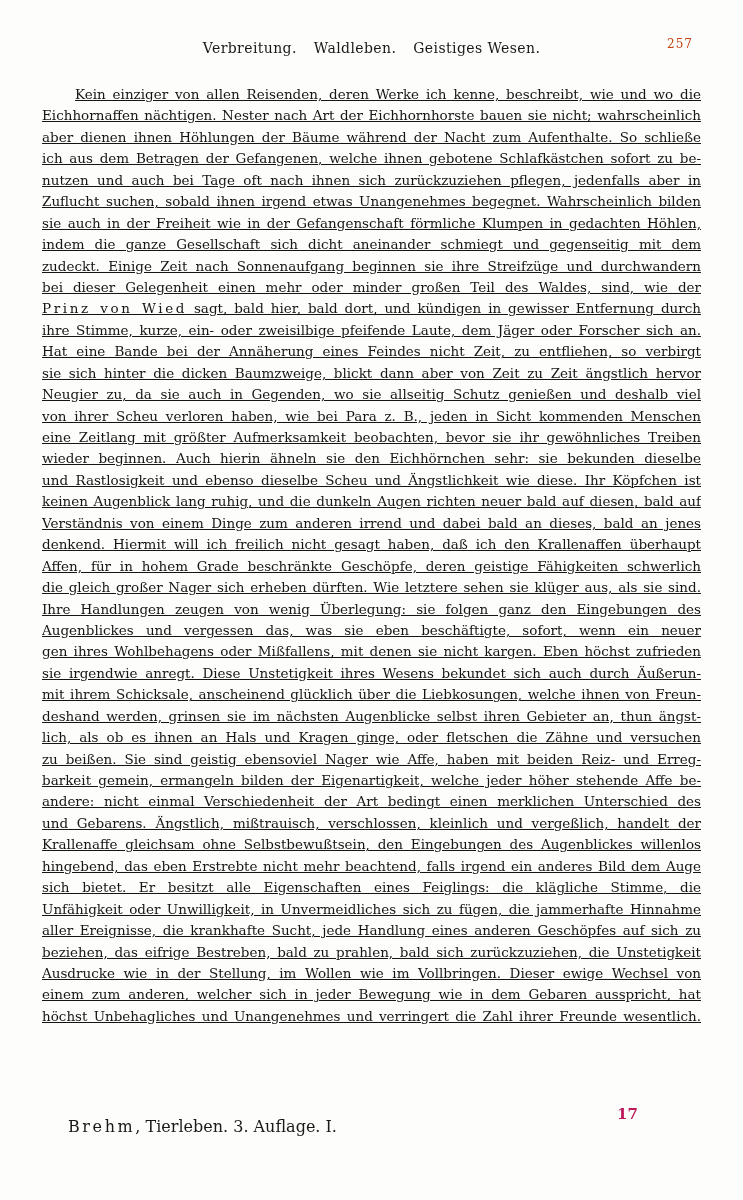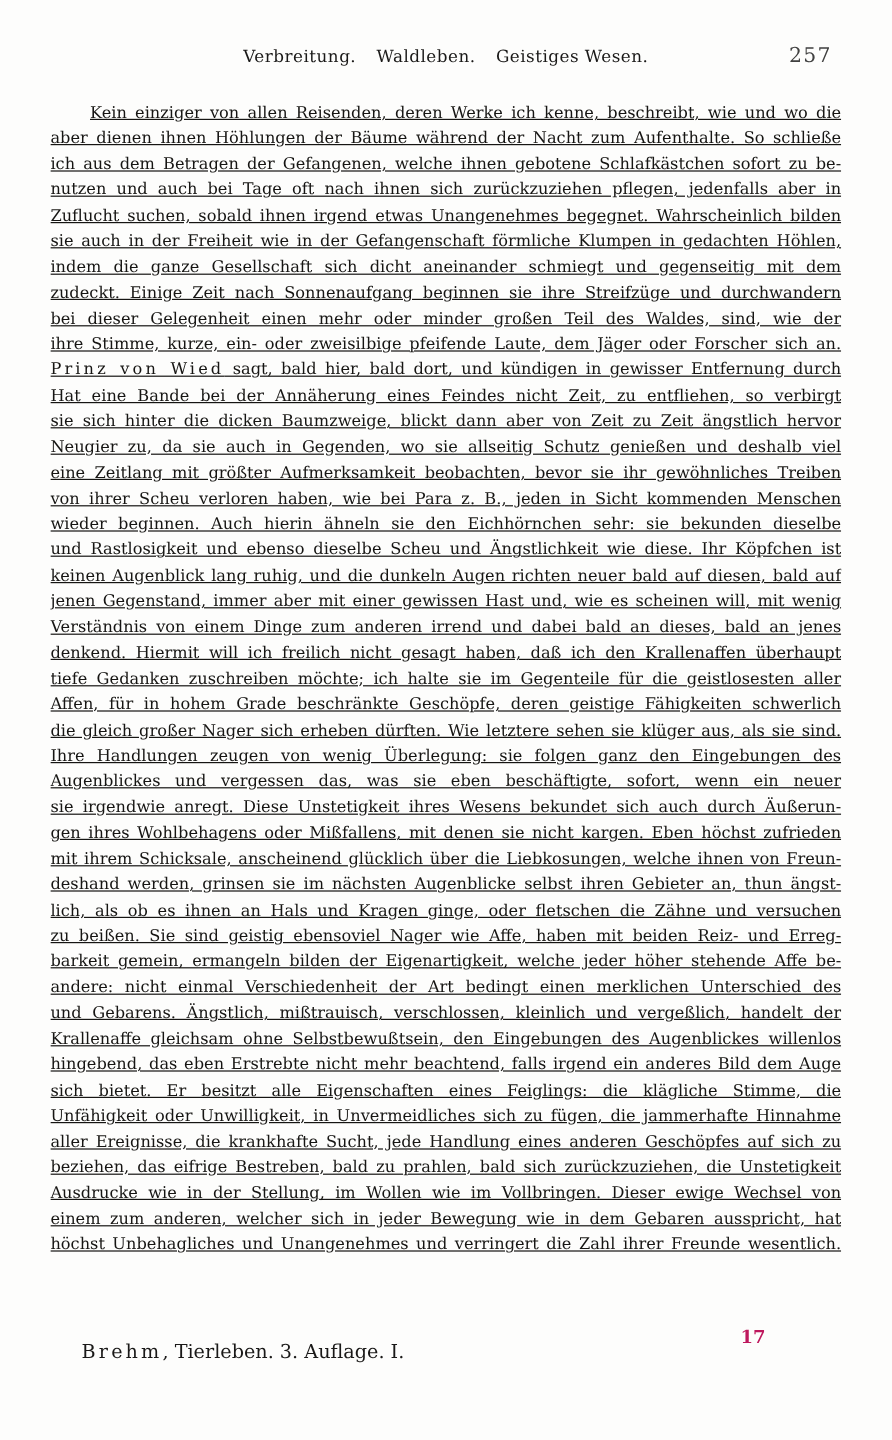--- a/index.html
+++ b/index.html
@@ -30,23 +30,23 @@
     justify-content: center;
     gap: 17px;
     font-size: 14px;
     letter-spacing: 0.4px;
     color: #1a1918;
   }
   .page-number {
     position: absolute;
     right: 8px;
     top: -3px;
-    font-size: 17px;
+    font-size: 12px;
     letter-spacing: 1px;
-    color: #404040;
+    color: #c2410c;
   }
   .body-text {
     position: absolute;
     top: 84px;
     left: 42px;
     width: 659px;
   }
   .line {
     font-size: 13.5px;
     line-height: 21.45px;
@@ -91,48 +91,47 @@
       <span>Verbreitung.</span>
       <span>Waldleben.</span>
       <span>Geistiges Wesen.</span>
     </div>
     <div class="page-number">257</div>
   </div>
 
   <div class="body-text">
 
   <div class="line indent">Kein einziger von allen Reisenden, deren Werke ich kenne, beschreibt, wie und wo die</div>
+      <div class="line">Eichhornaffen nächtigen. Nester nach Art der Eichhornhorste bauen sie nicht; wahrscheinlich</div>
       <div class="line">aber dienen ihnen Höhlungen der Bäume während der Nacht zum Aufenthalte. So schließe</div>
       <div class="line">ich aus dem Betragen der Gefangenen, welche ihnen gebotene Schlafkästchen sofort zu be-</div>
       <div class="line">nutzen und auch bei Tage oft nach ihnen sich zurückzuziehen pflegen, jedenfalls aber in ihnen</div>
       <div class="line">Zuflucht suchen, sobald ihnen irgend etwas Unangenehmes begegnet. Wahrscheinlich bilden</div>
       <div class="line">sie auch in der Freiheit wie in der Gefangenschaft förmliche Klumpen in gedachten Höhlen,</div>
       <div class="line">indem die ganze Gesellschaft sich dicht aneinander schmiegt und gegenseitig mit dem Schwanze</div>
       <div class="line">zudeckt. Einige Zeit nach Sonnenaufgang beginnen sie ihre Streifzüge und durchwandern</div>
       <div class="line">bei dieser Gelegenheit einen mehr oder minder großen Teil des Waldes, sind, wie der</div>
+      <div class="line"><span class="gesperrt">Prinz von Wied</span> sagt, bald hier, bald dort, und kündigen in gewisser Entfernung durch</div>
       <div class="line">ihre Stimme, kurze, ein- oder zweisilbige pfeifende Laute, dem Jäger oder Forscher sich an.</div>
-      <div class="line"><span class="gesperrt">Prinz von Wied</span> sagt, bald hier, bald dort, und kündigen in gewisser Entfernung durch</div>
       <div class="line">Hat eine Bande bei der Annäherung eines Feindes nicht Zeit, zu entfliehen, so verbirgt</div>
       <div class="line">sie sich hinter die dicken Baumzweige, blickt dann aber von Zeit zu Zeit ängstlich hervor</div>
       <div class="line">Neugier zu, da sie auch in Gegenden, wo sie allseitig Schutz genießen und deshalb viel</div>
+      <div class="line">von ihrer Scheu verloren haben, wie bei Para z. B., jeden in Sicht kommenden Menschen</div>
       <div class="line">eine Zeitlang mit größter Aufmerksamkeit beobachten, bevor sie ihr gewöhnliches Treiben</div>
-      <div class="line">von ihrer Scheu verloren haben, wie bei Para z. B., jeden in Sicht kommenden Menschen</div>
       <div class="line">wieder beginnen. Auch hierin ähneln sie den Eichhörnchen sehr: sie bekunden dieselbe Unruhe</div>
       <div class="line">und Rastlosigkeit und ebenso dieselbe Scheu und Ängstlichkeit wie diese. Ihr Köpfchen ist</div>
       <div class="line">keinen Augenblick lang ruhig, und die dunkeln Augen richten neuer bald auf diesen, bald auf</div>
-      <div class="line">jenen Gegenstand, immer aber mit einer gewissen Hast und, wie es scheinen will, mit wenig</div>
       <div class="line">Verständnis von einem Dinge zum anderen irrend und dabei bald an dieses, bald an jenes</div>
       <div class="line">denkend. Hiermit will ich freilich nicht gesagt haben, daß ich den Krallenaffen überhaupt</div>
-      <div class="line">tiefe Gedanken zuschreiben möchte; ich halte sie im Gegenteile für die geistlosesten aller</div>
       <div class="line">Affen, für in hohem Grade beschränkte Geschöpfe, deren geistige Fähigkeiten schwerlich über</div>
       <div class="line">die gleich großer Nager sich erheben dürften. Wie letztere sehen sie klüger aus, als sie sind.</div>
       <div class="line">Ihre Handlungen zeugen von wenig Überlegung: sie folgen ganz den Eingebungen des</div>
       <div class="line">Augenblickes und vergessen das, was sie eben beschäftigte, sofort, wenn ein neuer Gegenstand</div>
+      <div class="line">gen ihres Wohlbehagens oder Mißfallens, mit denen sie nicht kargen. Eben höchst zufrieden</div>
       <div class="line">sie irgendwie anregt. Diese Unstetigkeit ihres Wesens bekundet sich auch durch Äußerun-</div>
-      <div class="line">gen ihres Wohlbehagens oder Mißfallens, mit denen sie nicht kargen. Eben höchst zufrieden</div>
       <div class="line">mit ihrem Schicksale, anscheinend glücklich über die Liebkosungen, welche ihnen von Freun-</div>
       <div class="line">deshand werden, grinsen sie im nächsten Augenblicke selbst ihren Gebieter an, thun ängst-</div>
       <div class="line">lich, als ob es ihnen an Hals und Kragen ginge, oder fletschen die Zähne und versuchen</div>
       <div class="line">zu beißen. Sie sind geistig ebensoviel Nager wie Affe, haben mit beiden Reiz- und Erreg-</div>
       <div class="line">barkeit gemein, ermangeln bilden der Eigenartigkeit, welche jeder höher stehende Affe be-</div>
       <div class="line">andere: nicht einmal Verschiedenheit der Art bedingt einen merklichen Unterschied des Wesens</div>
       <div class="line">und Gebarens. Ängstlich, mißtrauisch, verschlossen, kleinlich und vergeßlich, handelt der</div>
       <div class="line">Krallenaffe gleichsam ohne Selbstbewußtsein, den Eingebungen des Augenblickes willenlos sich</div>
       <div class="line">hingebend, das eben Erstrebte nicht mehr beachtend, falls irgend ein anderes Bild dem Auge</div>
       <div class="line">sich bietet. Er besitzt alle Eigenschaften eines Feiglings: die klägliche Stimme, die ersichtliche</div>

